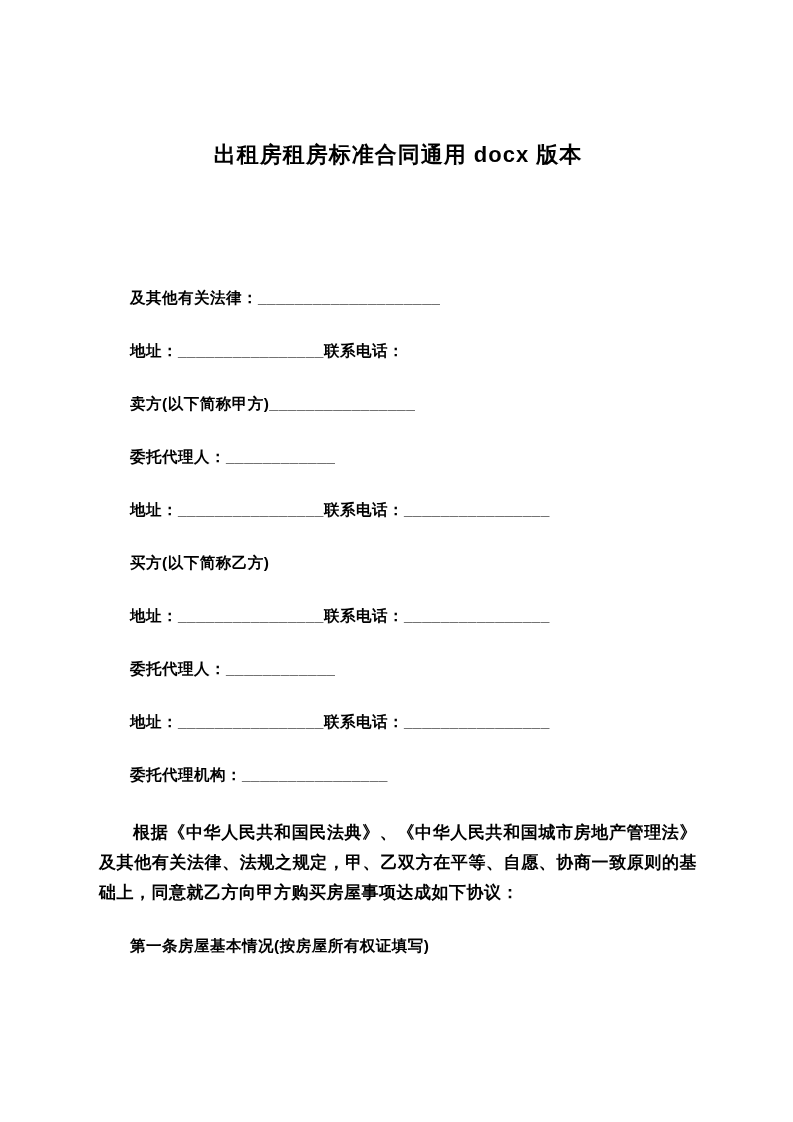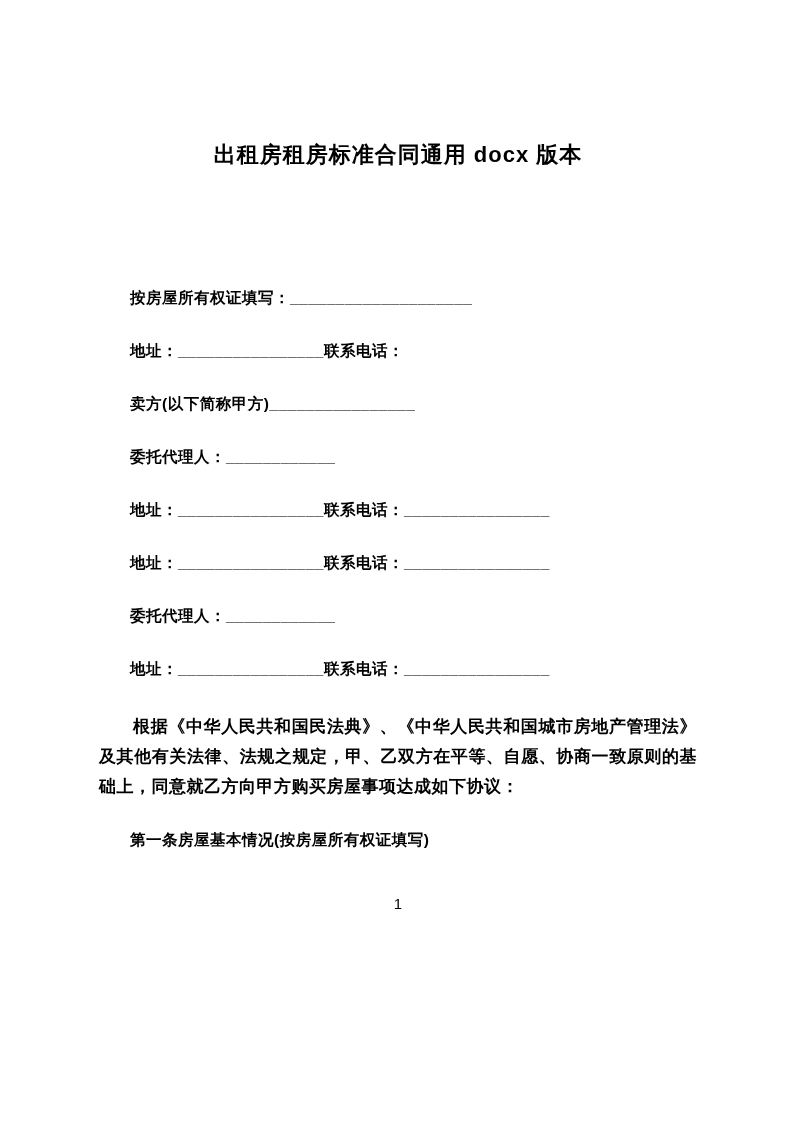--- a/index.html
+++ b/index.html
@@ -63,28 +63,30 @@
     color: #000000;
   }
 </style>
 </head>
 <body>
 
 <div class="page">
 
   <h1 class="doc-title">出租房租房标准合同通用 docx 版本</h1>
 
-  <p class="form-line">按房屋所有权证填写：____________________</p>
+  <p class="form-line">及其他有关法律：____________________</p>
   <p class="form-line">地址：________________联系电话：</p>
   <p class="form-line">卖方(以下简称甲方)________________</p>
   <p class="form-line">委托代理人：____________</p>
   <p class="form-line">地址：________________联系电话：________________</p>
+  <p class="form-line">买方(以下简称乙方)</p>
   <p class="form-line">地址：________________联系电话：________________</p>
   <p class="form-line">委托代理人：____________</p>
   <p class="form-line">地址：________________联系电话：________________</p>
+  <p class="form-line">委托代理机构：________________</p>
 
   <p class="body-para">根据《中华人民共和国民法典》、《中华人民共和国城市房地产管理法》及其他有关法律、法规之规定，甲、乙双方在平等、自愿、协商一致原则的基础上，同意就乙方向甲方购买房屋事项达成如下协议：</p>
 
   <p class="section-heading">第一条房屋基本情况(按房屋所有权证填写)</p>
 
   <div class="page-footer">1</div>
 
 </div>
 
 </body></html>

